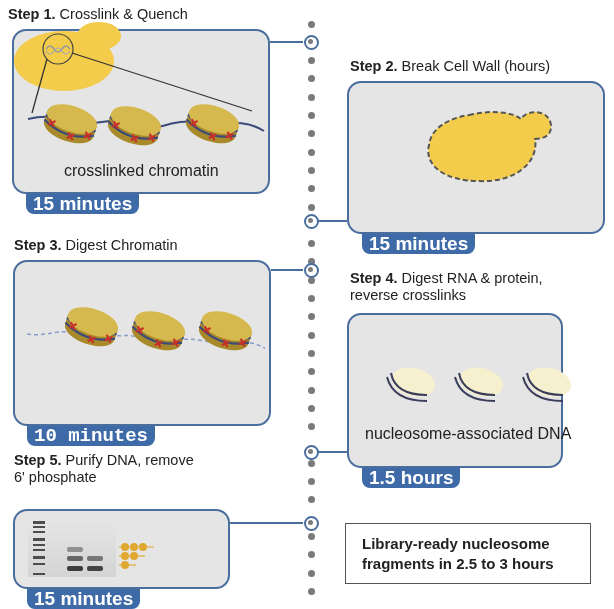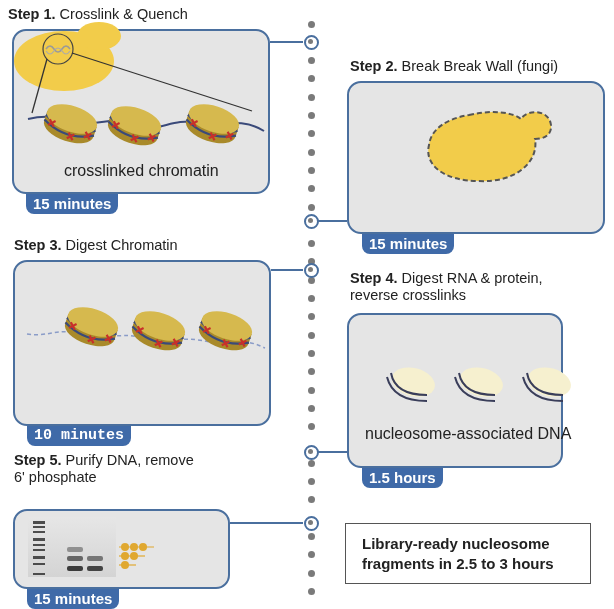--- a/index.html
+++ b/index.html
@@ -2,21 +2,21 @@
 <html><head>
 <meta charset="utf-8">
 <style>
   html, body { margin:0; padding:0; background:#ffffff; }
   body { width:614px; height:609px; position:relative; overflow:hidden;
          font-family:"Liberation Sans", sans-serif; color:#222; }
   .abs { position:absolute; }
   .step-title { font-size:14.5px; line-height:17px; color:#222; }
   .step-title b { font-weight:bold; }
   .panel { position:absolute; border:2px solid #4a6f9e; border-radius:14px; background:#e5e5e5; box-sizing:border-box; }
-  .badge { position:absolute; background:#3f6aa8; color:#fff; font-weight:bold; font-size:15px;
+  .badge { position:absolute; background:#3f6aa8; color:#fff; font-weight:bold; font-size:19px;
            line-height:20px; padding:0 7px; border-radius:0 0 8px 8px; box-sizing:border-box; }
   .caption { position:absolute; font-size:16px; color:#222; white-space:nowrap; }
   .dot { position:absolute; width:7px; height:7px; border-radius:50%; background:#7a7a7a; }
   .ring { position:absolute; width:15px; height:15px; border-radius:50%; border:2.5px solid #4a6f9e; background:#fff; box-sizing:border-box; }
   .ring::after { content:""; position:absolute; left:2.5px; top:2.5px; width:5px; height:5px; border-radius:50%; background:#7a7a7a; }
   .conn { position:absolute; height:2px; background:#4a6f9e; }
   .final { position:absolute; border:1.5px solid #555; background:#fff; box-sizing:border-box;
            font-weight:bold; font-size:15px; line-height:20px; color:#222; }
   svg { position:absolute; overflow:visible; }
 </style>
@@ -112,21 +112,21 @@
           <path d="M17 8 L23 14 M23 8 L17 14" stroke="#c8302a" stroke-width="2.2"></path>
         </g>
       </g>
   </svg>
   <div class="caption" style="left:50px;top:131px;">crosslinked chromatin</div>
 </div>
 <div class="badge" style="left:26px;top:194px;">15 minutes</div>
 
 <div class="abs step-title" style="left:350px;top:58px;">
   <b>Step 2.</b>
-  <span>Break Break Wall (fungi)</span>
+  <span>Break Cell Wall (hours)</span>
 </div>
 <div class="panel" style="left:347px;top:81px;width:258px;height:153px;">
   <svg width="258" height="153">
     <path d="M120 32 C 145 26, 165 30, 172 36 C 178 26, 200 26, 202 42 C 203 52, 195 56, 186 56
              C 190 80, 165 100, 130 98 C 95 98, 75 82, 80 62 C 82 45, 100 35, 120 32 Z" fill="#f2cc4a" stroke="#555" stroke-width="2" stroke-dasharray="5 3"></path>
   </svg>
 </div>
 <div class="badge" style="left:362px;top:234px;">15 minutes</div>
 
 <div class="abs step-title" style="left:14px;top:237px;">

